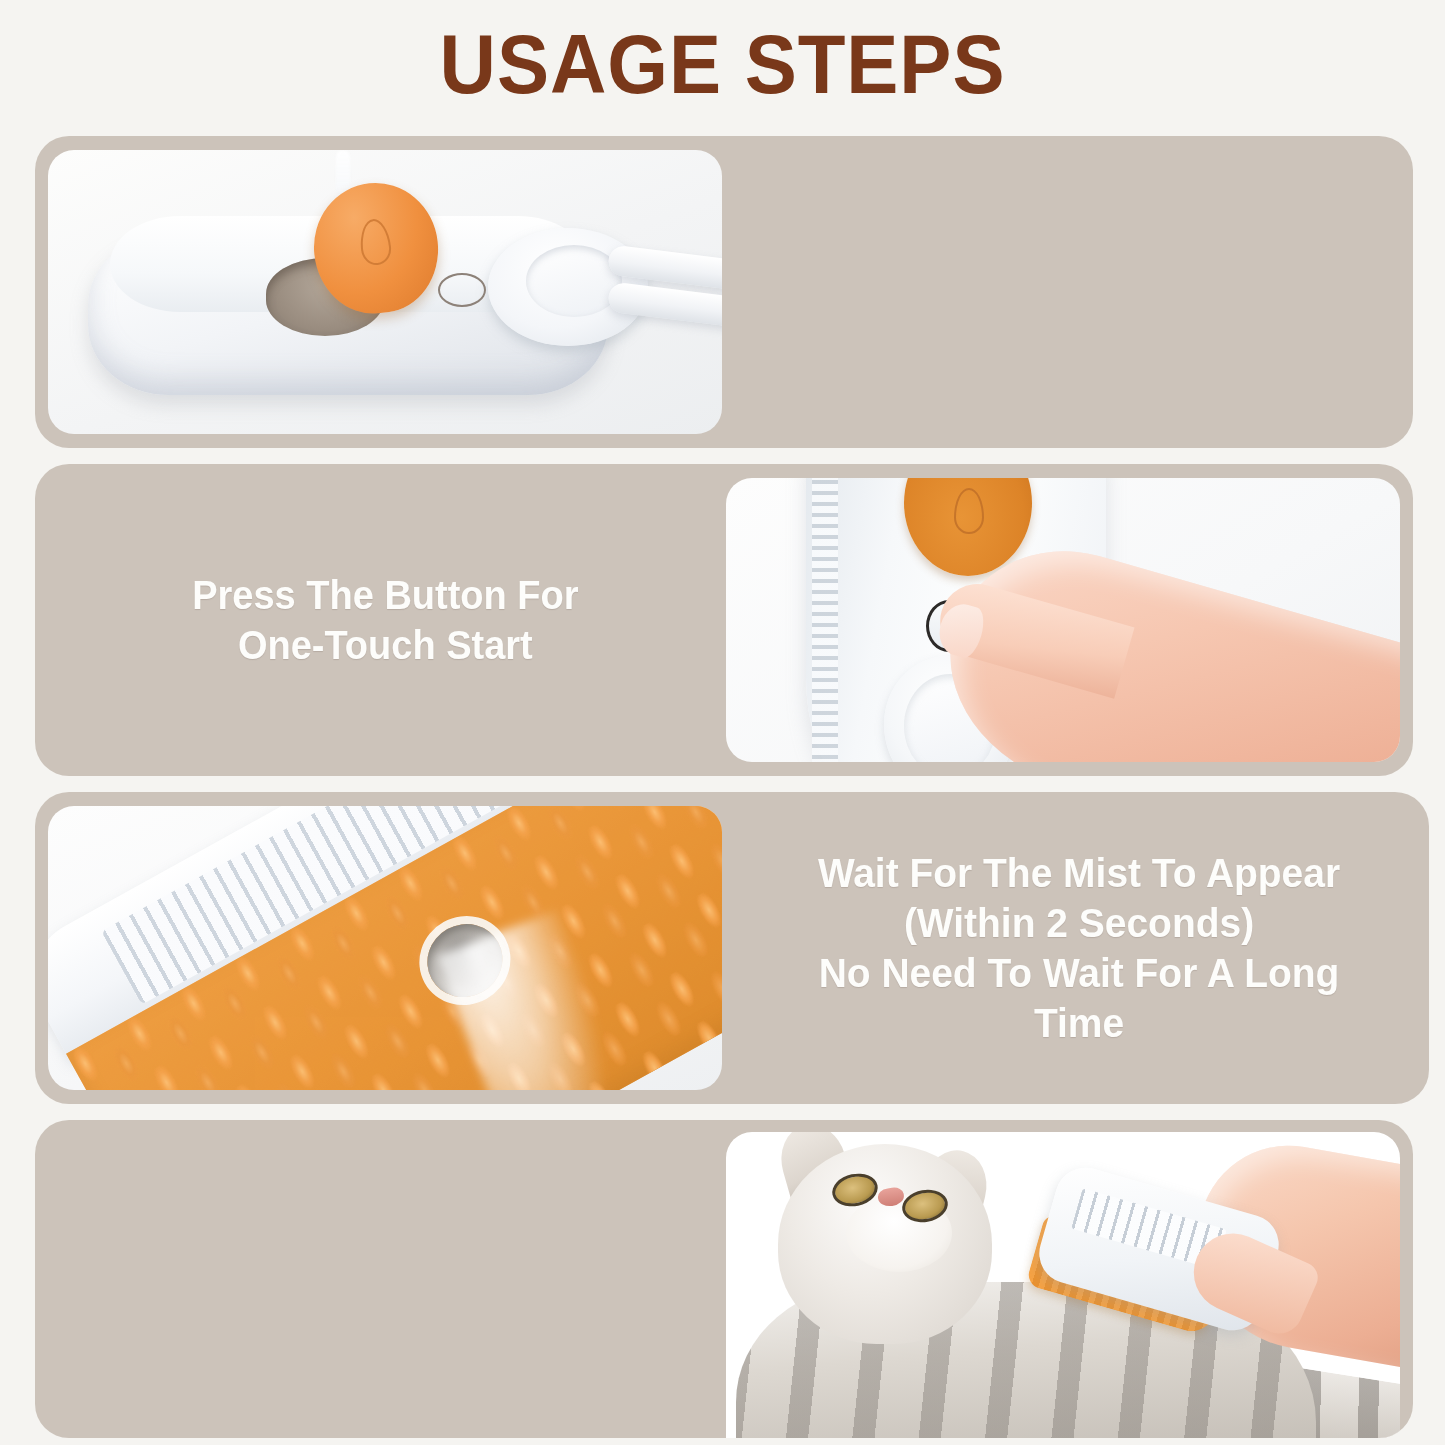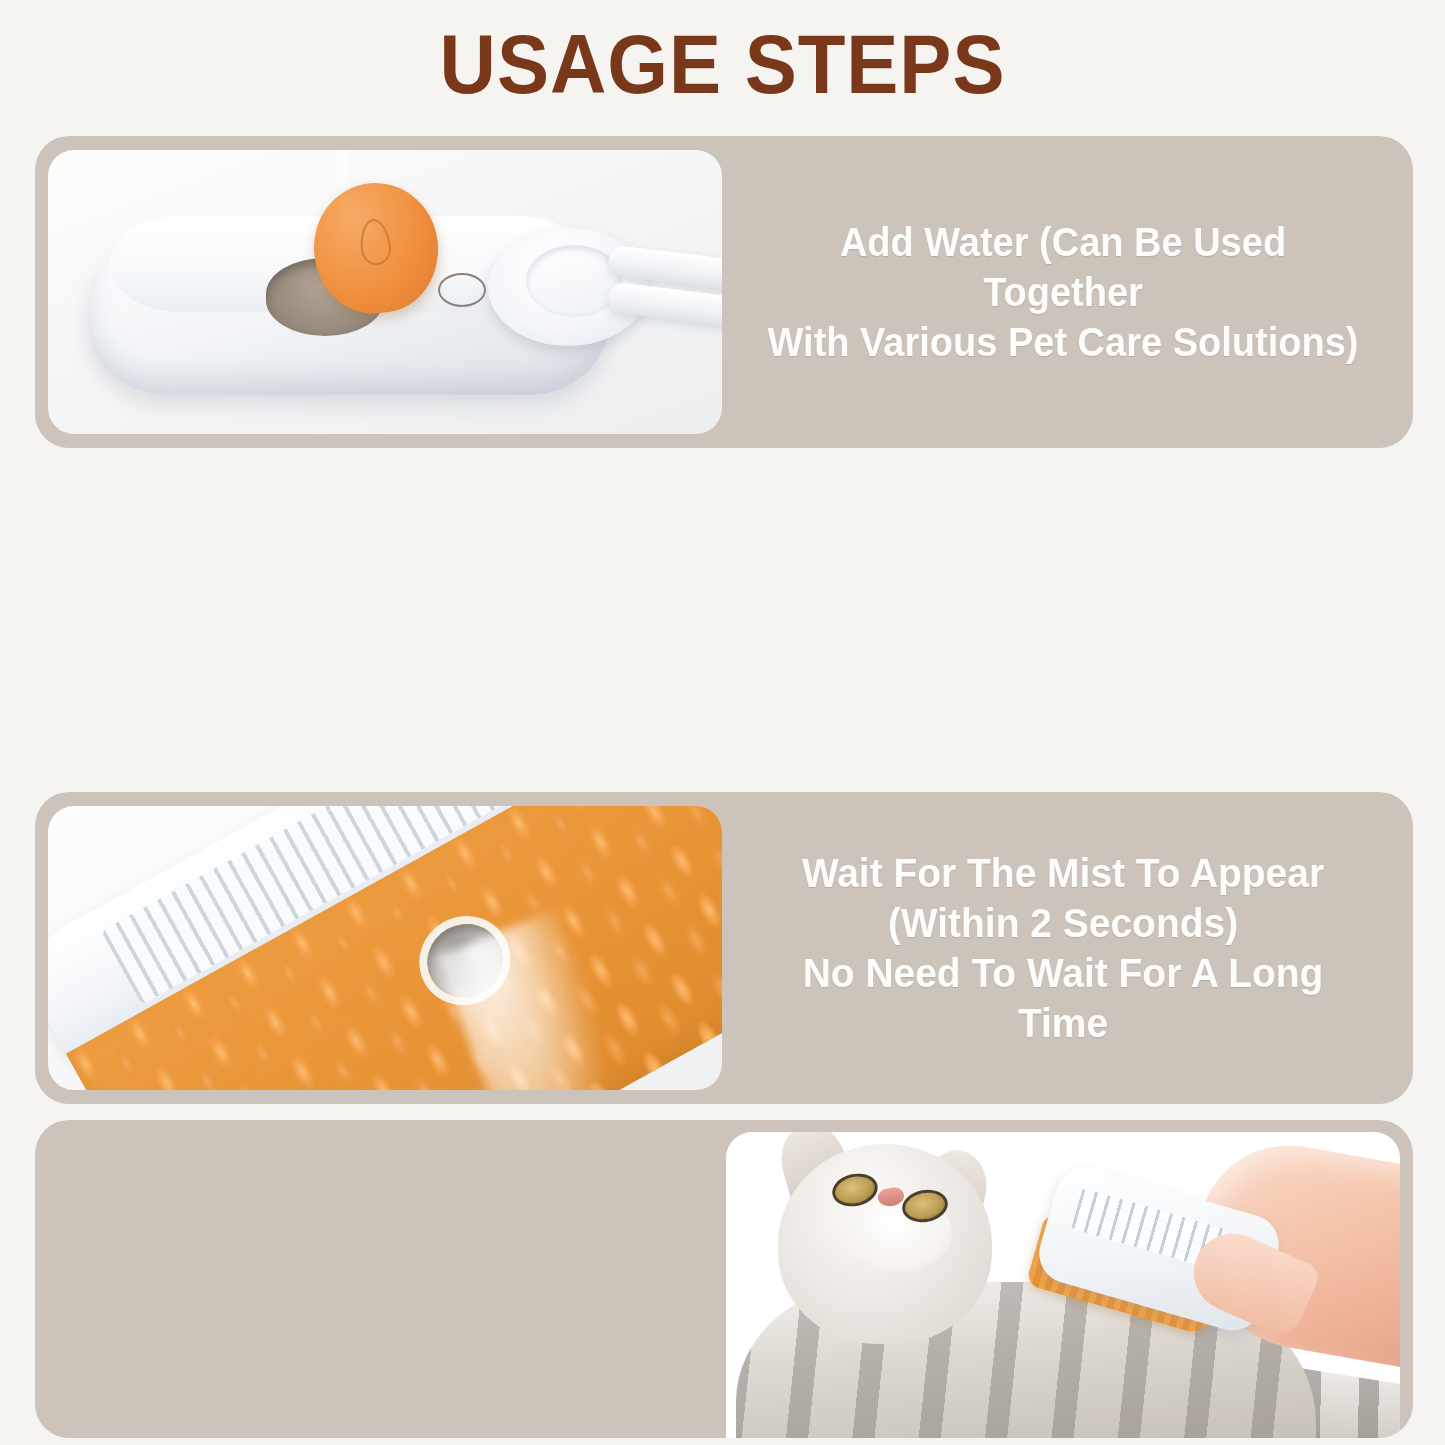--- a/index.html
+++ b/index.html
@@ -42,21 +42,21 @@
   .row {
     position: absolute;
     left: 35px;
     width: 1378px;
     background: #ccc3ba;
     border-radius: 34px;
     overflow: hidden;
   }
   .row-1 { top: 136px;  height: 312px; }
   .row-2 { top: 464px;  height: 312px; }
-  .row-3 { top: 792px;  height: 312px; }
+  .row-3 { top: 792px;  height: 312px; padding-left: 16px; }
   .row-4 { top: 1120px; height: 318px; }
 
   
   .photo {
     position: absolute;
     top: 14px;
     bottom: 14px;
     width: 674px;
     background: #fbfbfa;
     border-radius: 26px;
@@ -454,29 +454,45 @@
       <div class="bodyTop"></div>
       <div class="hole"></div>
       <div class="knob"></div>
       <div class="knobInner"></div>
       <div class="handle1"></div>
       <div class="handle2"></div>
       <div class="btnring"></div>
       <div class="cap"></div>
     </div>
 
-    <div class="caption right">
+
+  </div>
+
+  <div class="row row-2">
+
+    <div class="caption left">
       <p>
-        <span>Add Water (Can Be Used Together</span><br>
-        <span>With Various Pet Care Solutions)</span>
+        <span>Press The Button For</span><br>
+        <span>One-Touch Start</span>
       </p>
     </div>
 
+    <div class="photo right p2">
+      <div class="shell"></div>
+      <div class="ridges"></div>
+      <div class="ocap"></div>
+      <div class="pad"></div>
+      <div class="padInner"></div>
+      <div class="pbtn"></div>
+      <div class="hand"></div>
+      <div class="finger"></div>
+      <div class="nail"></div>
+    </div>
+
   </div>
-
 
   <div class="row row-3">
 
     <div class="photo left p3">
       <div class="brushWrap">
         <div class="whiteEdge"></div>
         <div class="combTeeth"></div>
         <div class="pad">
           <div class="bristles"></div>
         </div>

